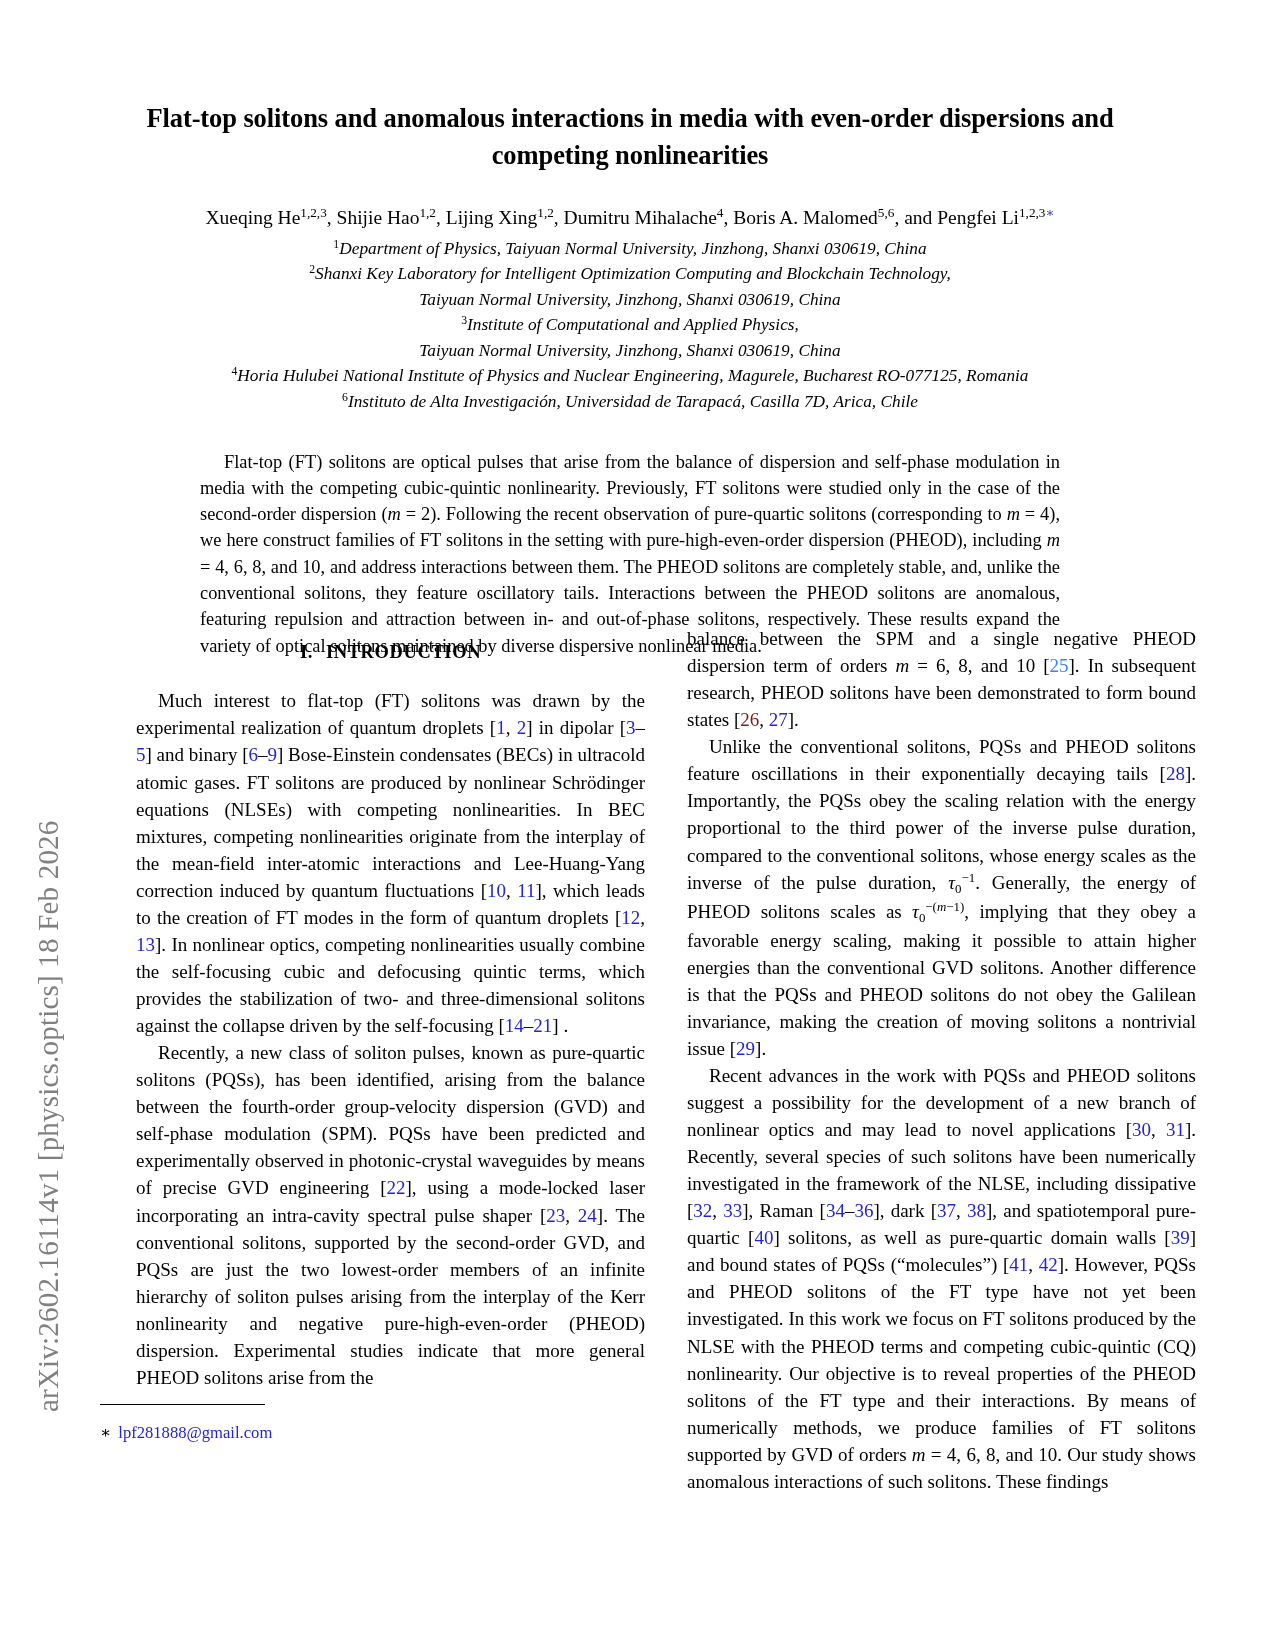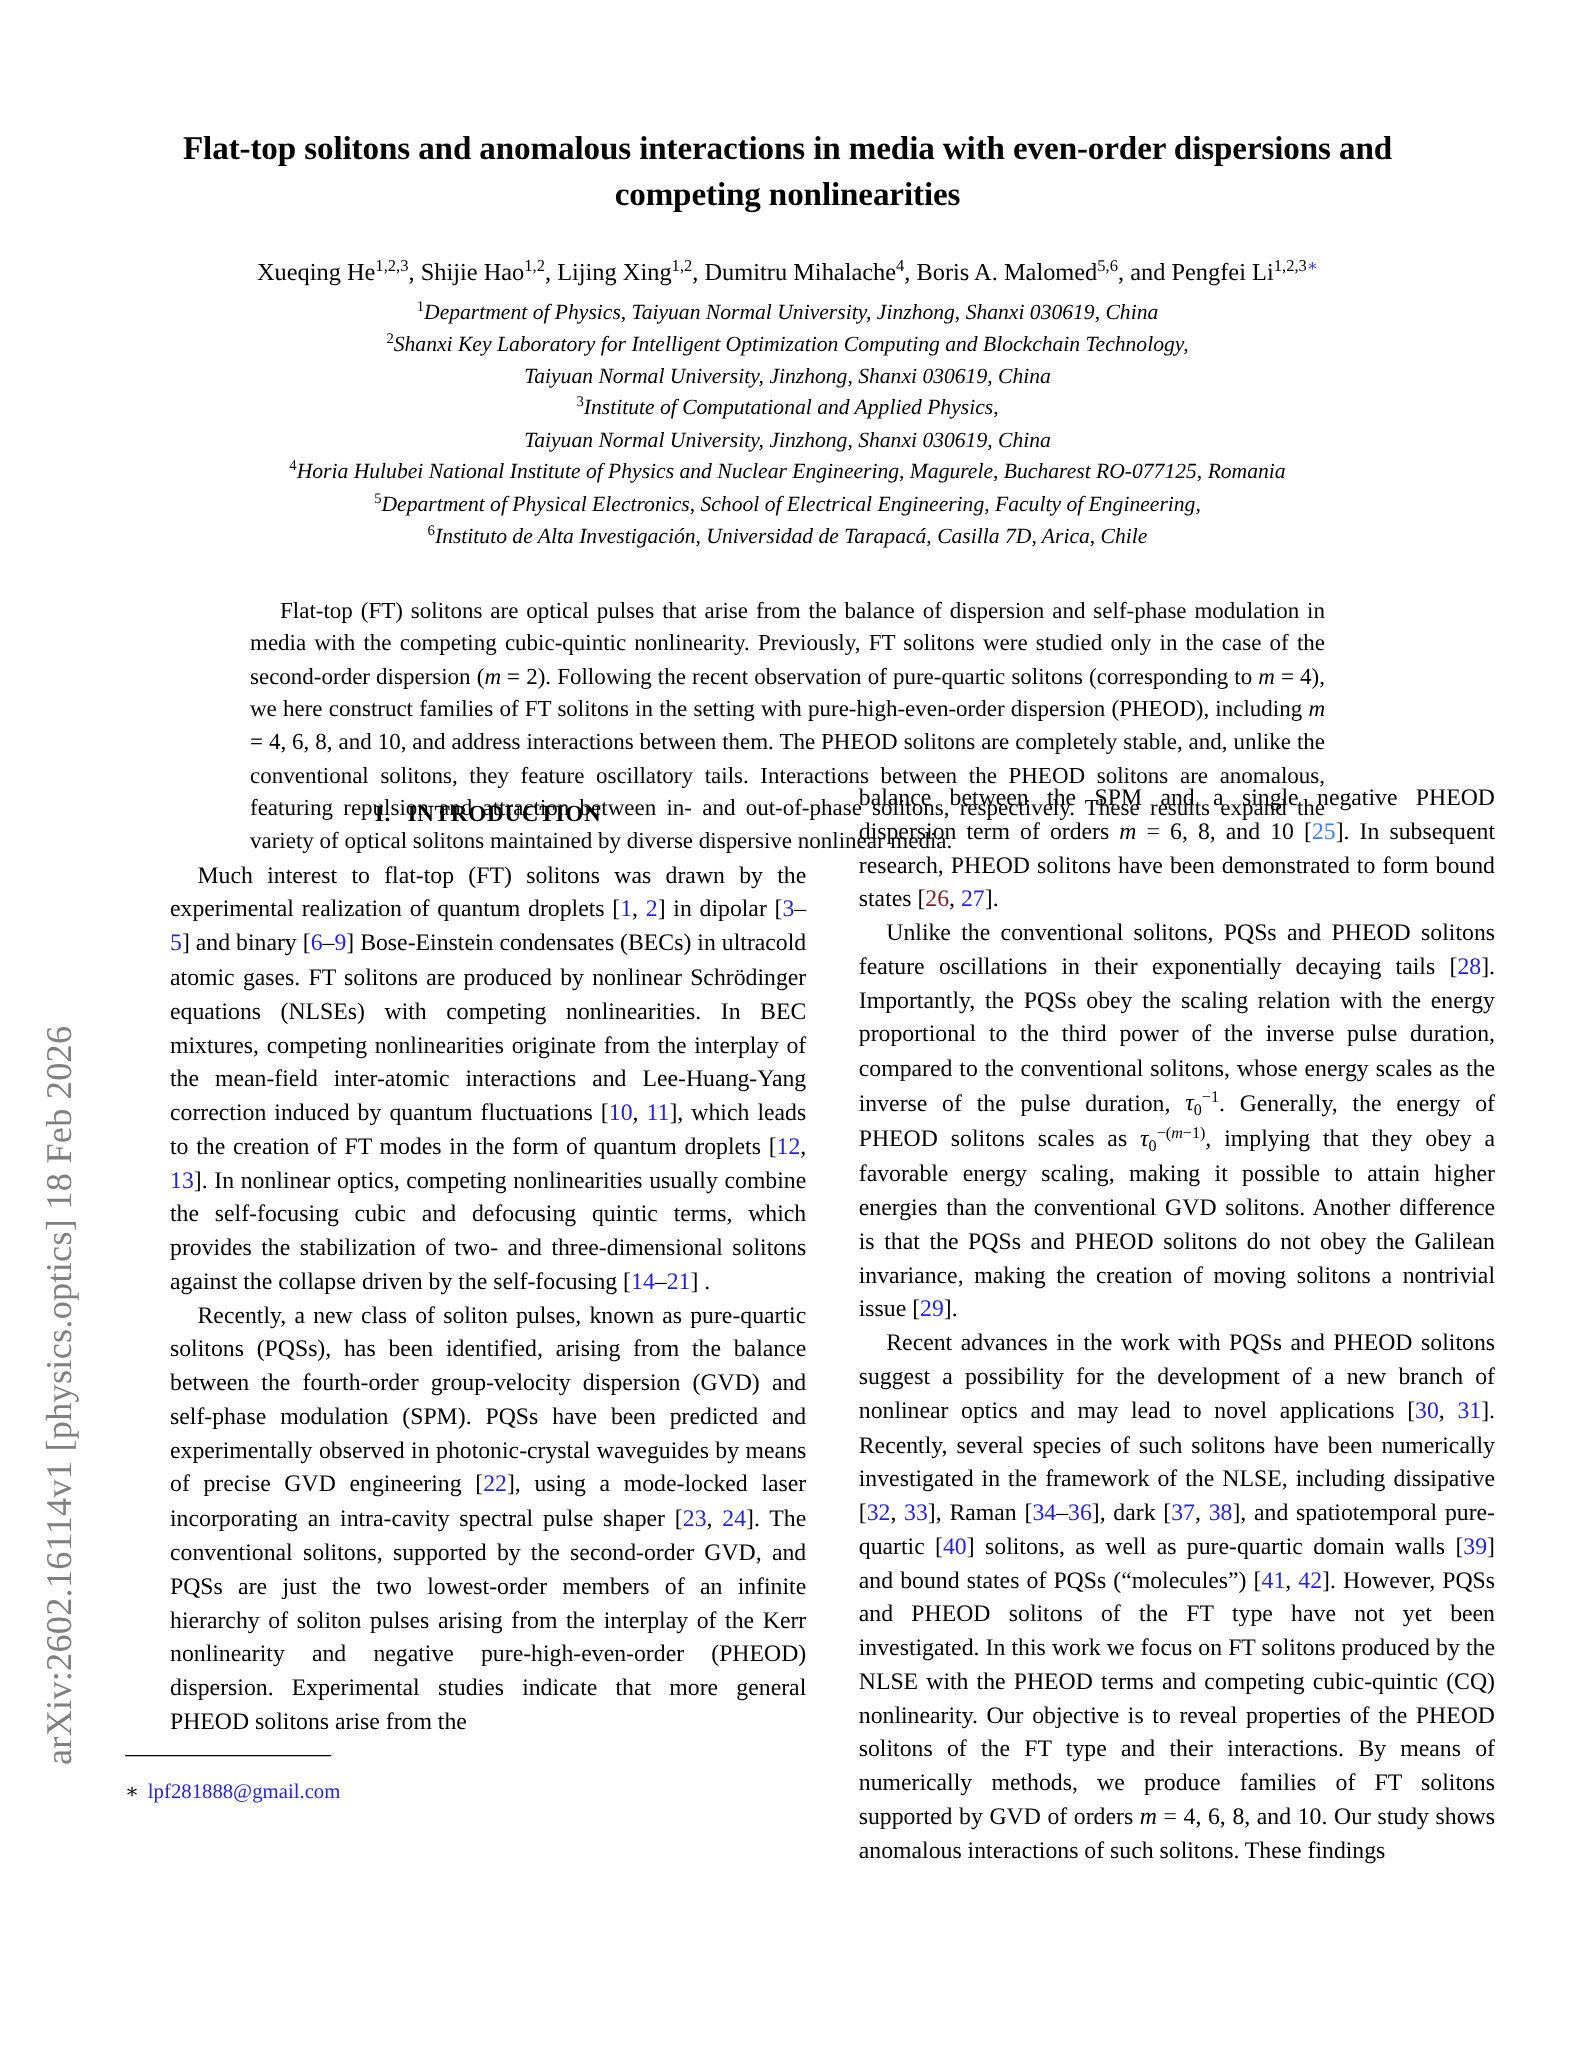--- a/index.html
+++ b/index.html
@@ -178,21 +178,20 @@
     <span>Pengfei Li</span><sup>1,2,3</sup><sup class="star">∗</sup>
   </div>
 
   <div class="affiliations">
     <span class="aff-line"><sup>1</sup><span>Department of Physics, Taiyuan Normal University, Jinzhong, Shanxi 030619, China</span></span>
     <span class="aff-line"><sup>2</sup><span>Shanxi Key Laboratory for Intelligent Optimization Computing and Blockchain Technology,</span></span>
     <span class="aff-line"><sup></sup><span>Taiyuan Normal University, Jinzhong, Shanxi 030619, China</span></span>
     <span class="aff-line"><sup>3</sup><span>Institute of Computational and Applied Physics,</span></span>
     <span class="aff-line"><sup></sup><span>Taiyuan Normal University, Jinzhong, Shanxi 030619, China</span></span>
     <span class="aff-line"><sup>4</sup><span>Horia Hulubei National Institute of Physics and Nuclear Engineering, Magurele, Bucharest RO-077125, Romania</span></span>
-    <span class="aff-line"><sup>5</sup><span>Department of Physical Electronics, School of Electrical Engineering, Faculty of Engineering,</span></span>
     <span class="aff-line"><sup>6</sup><span>Instituto de Alta Investigación, Universidad de Tarapacá, Casilla 7D, Arica, Chile</span></span>
   </div>
 
   <div class="abstract">Flat-top (FT) solitons are optical pulses that arise from the balance of dispersion and self-phase modulation in media with the competing cubic-quintic nonlinearity. Previously, FT solitons were studied only in the case of the second-order dispersion (<span class="mi">m</span> = 2). Following the recent observation of pure-quartic solitons (corresponding to <span class="mi">m</span> = 4), we here construct families of FT solitons in the setting with pure-high-even-order dispersion (PHEOD), including <span class="mi">m</span> = 4, 6, 8, and 10, and address interactions between them. The PHEOD solitons are completely stable, and, unlike the conventional solitons, they feature oscillatory tails. Interactions between the PHEOD solitons are anomalous, featuring repulsion and attraction between in- and out-of-phase solitons, respectively. These results expand the variety of optical solitons maintained by diverse dispersive nonlinear media.</div>
 
   <div class="columns">
 
     <div class="col">
       <div class="section-head">
         <span class="numeral">I.</span><span>INTRODUCTION</span>

